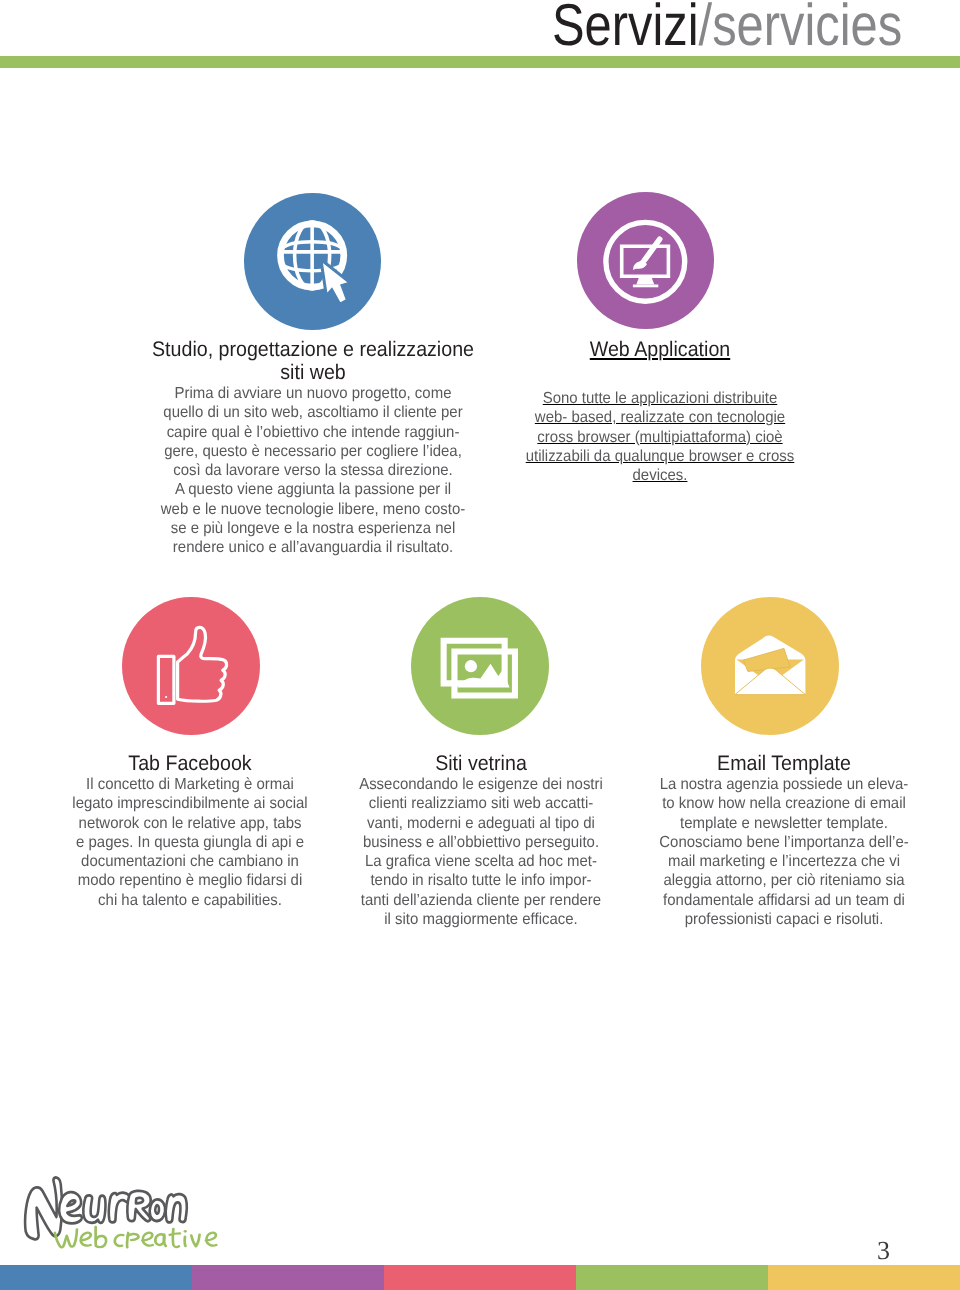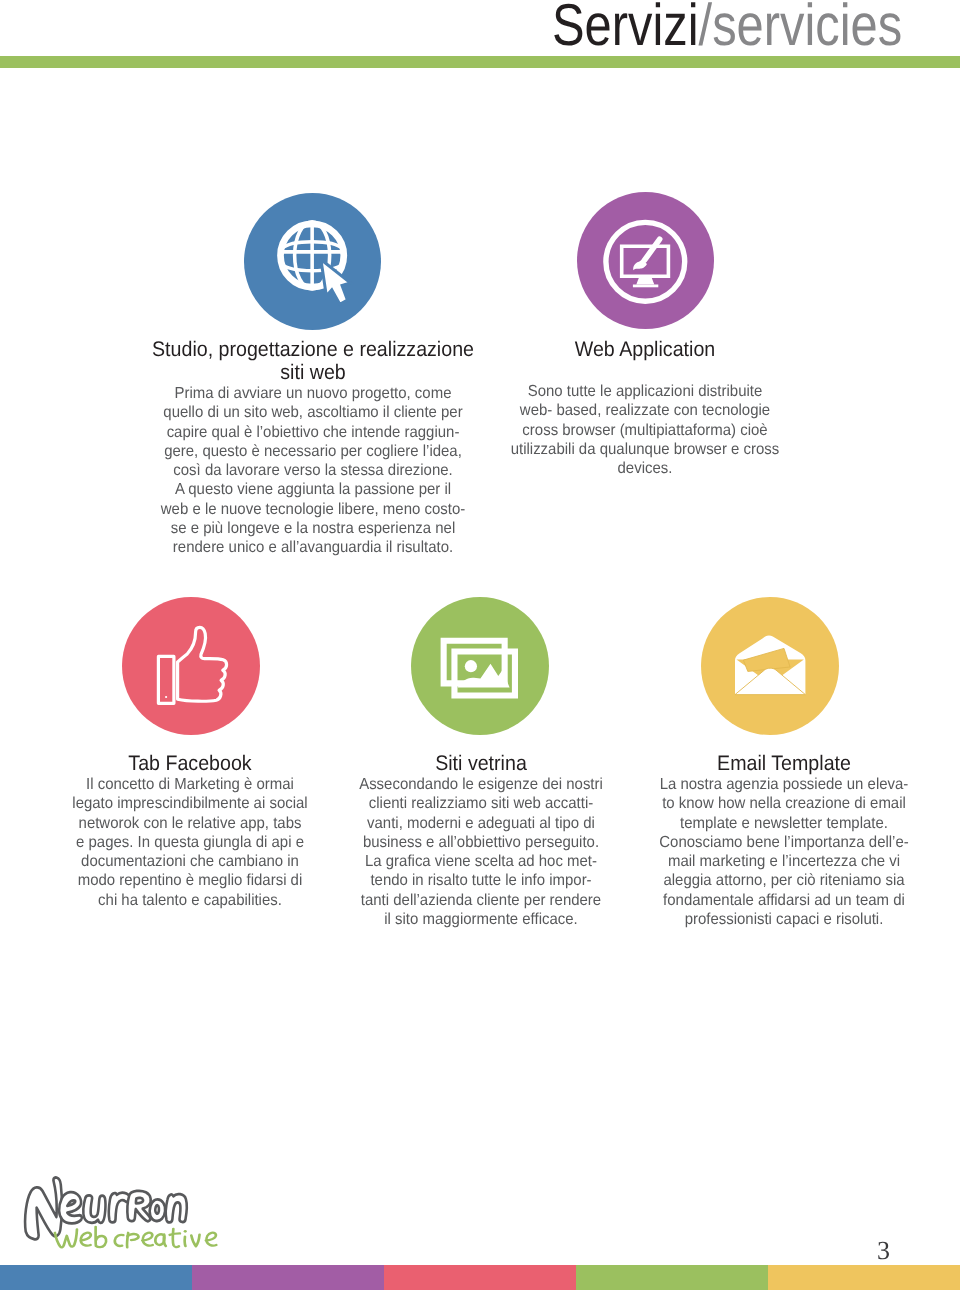--- a/index.html
+++ b/index.html
@@ -76,25 +76,25 @@
         <div>capire qual è l’obiettivo che intende raggiun-</div>
         <div>gere, questo è necessario per cogliere l’idea,</div>
         <div>così da lavorare verso la stessa direzione.</div>
         <div>A questo viene aggiunta la passione per il</div>
         <div>web e le nuove tecnologie libere, meno costo-</div>
         <div>se e più longeve e la nostra esperienza nel</div>
         <div>rendere unico e all’avanguardia il risultato.</div>
       </div>
   </div>
 
-  <div class="col" style="left:495px;top:338px;width:300px;">
+  <div class="col" style="left:510px;top:338px;width:300px;text-decoration:underline;">
     <div class="h">
         <div>Web Application</div>
       </div>
-    <div class="b" style="margin-top:21px">
+    <div class="b" style="margin-top:28px">
         <div>Sono tutte le applicazioni distribuite</div>
         <div>web- based, realizzate con tecnologie</div>
         <div>cross browser (multipiattaforma) cioè</div>
         <div>utilizzabili da qualunque browser e cross</div>
         <div>devices.</div>
       </div>
   </div>
 
   <div class="circle" style="left:122px;top:597px;width:138px;height:138px;background:#ea6070;">
     <svg width="138" height="138" viewBox="0 0 138 138">

